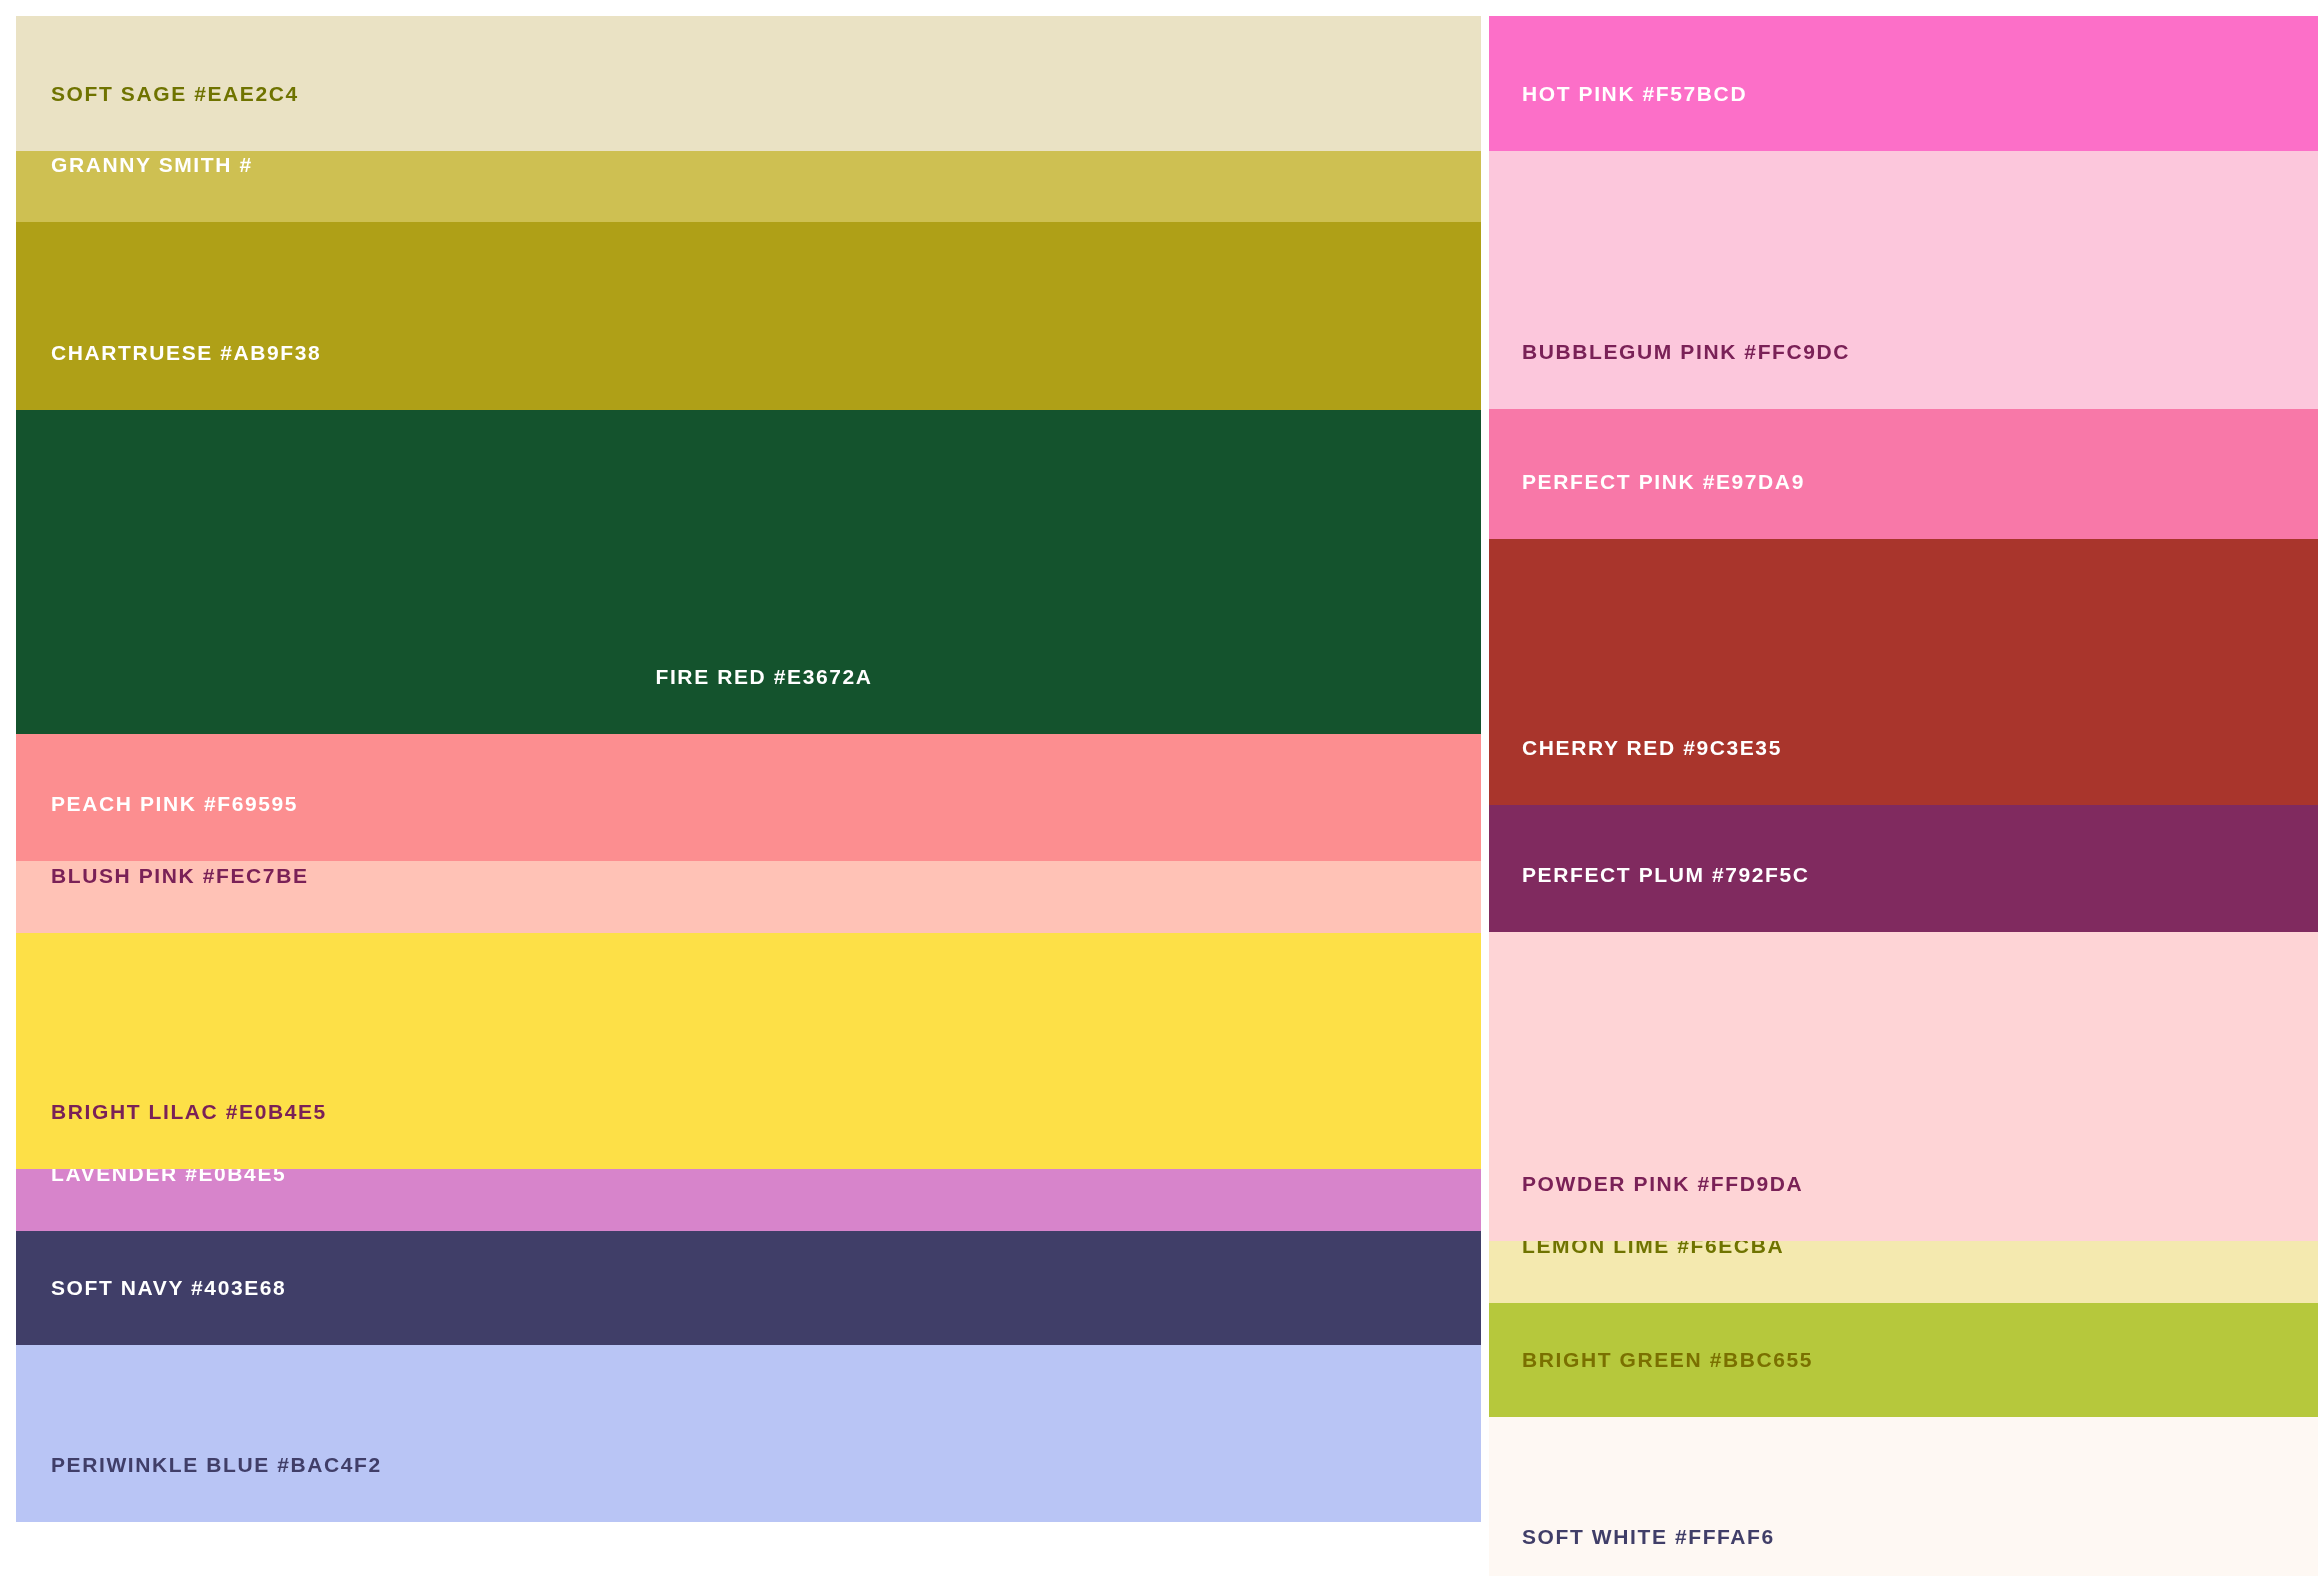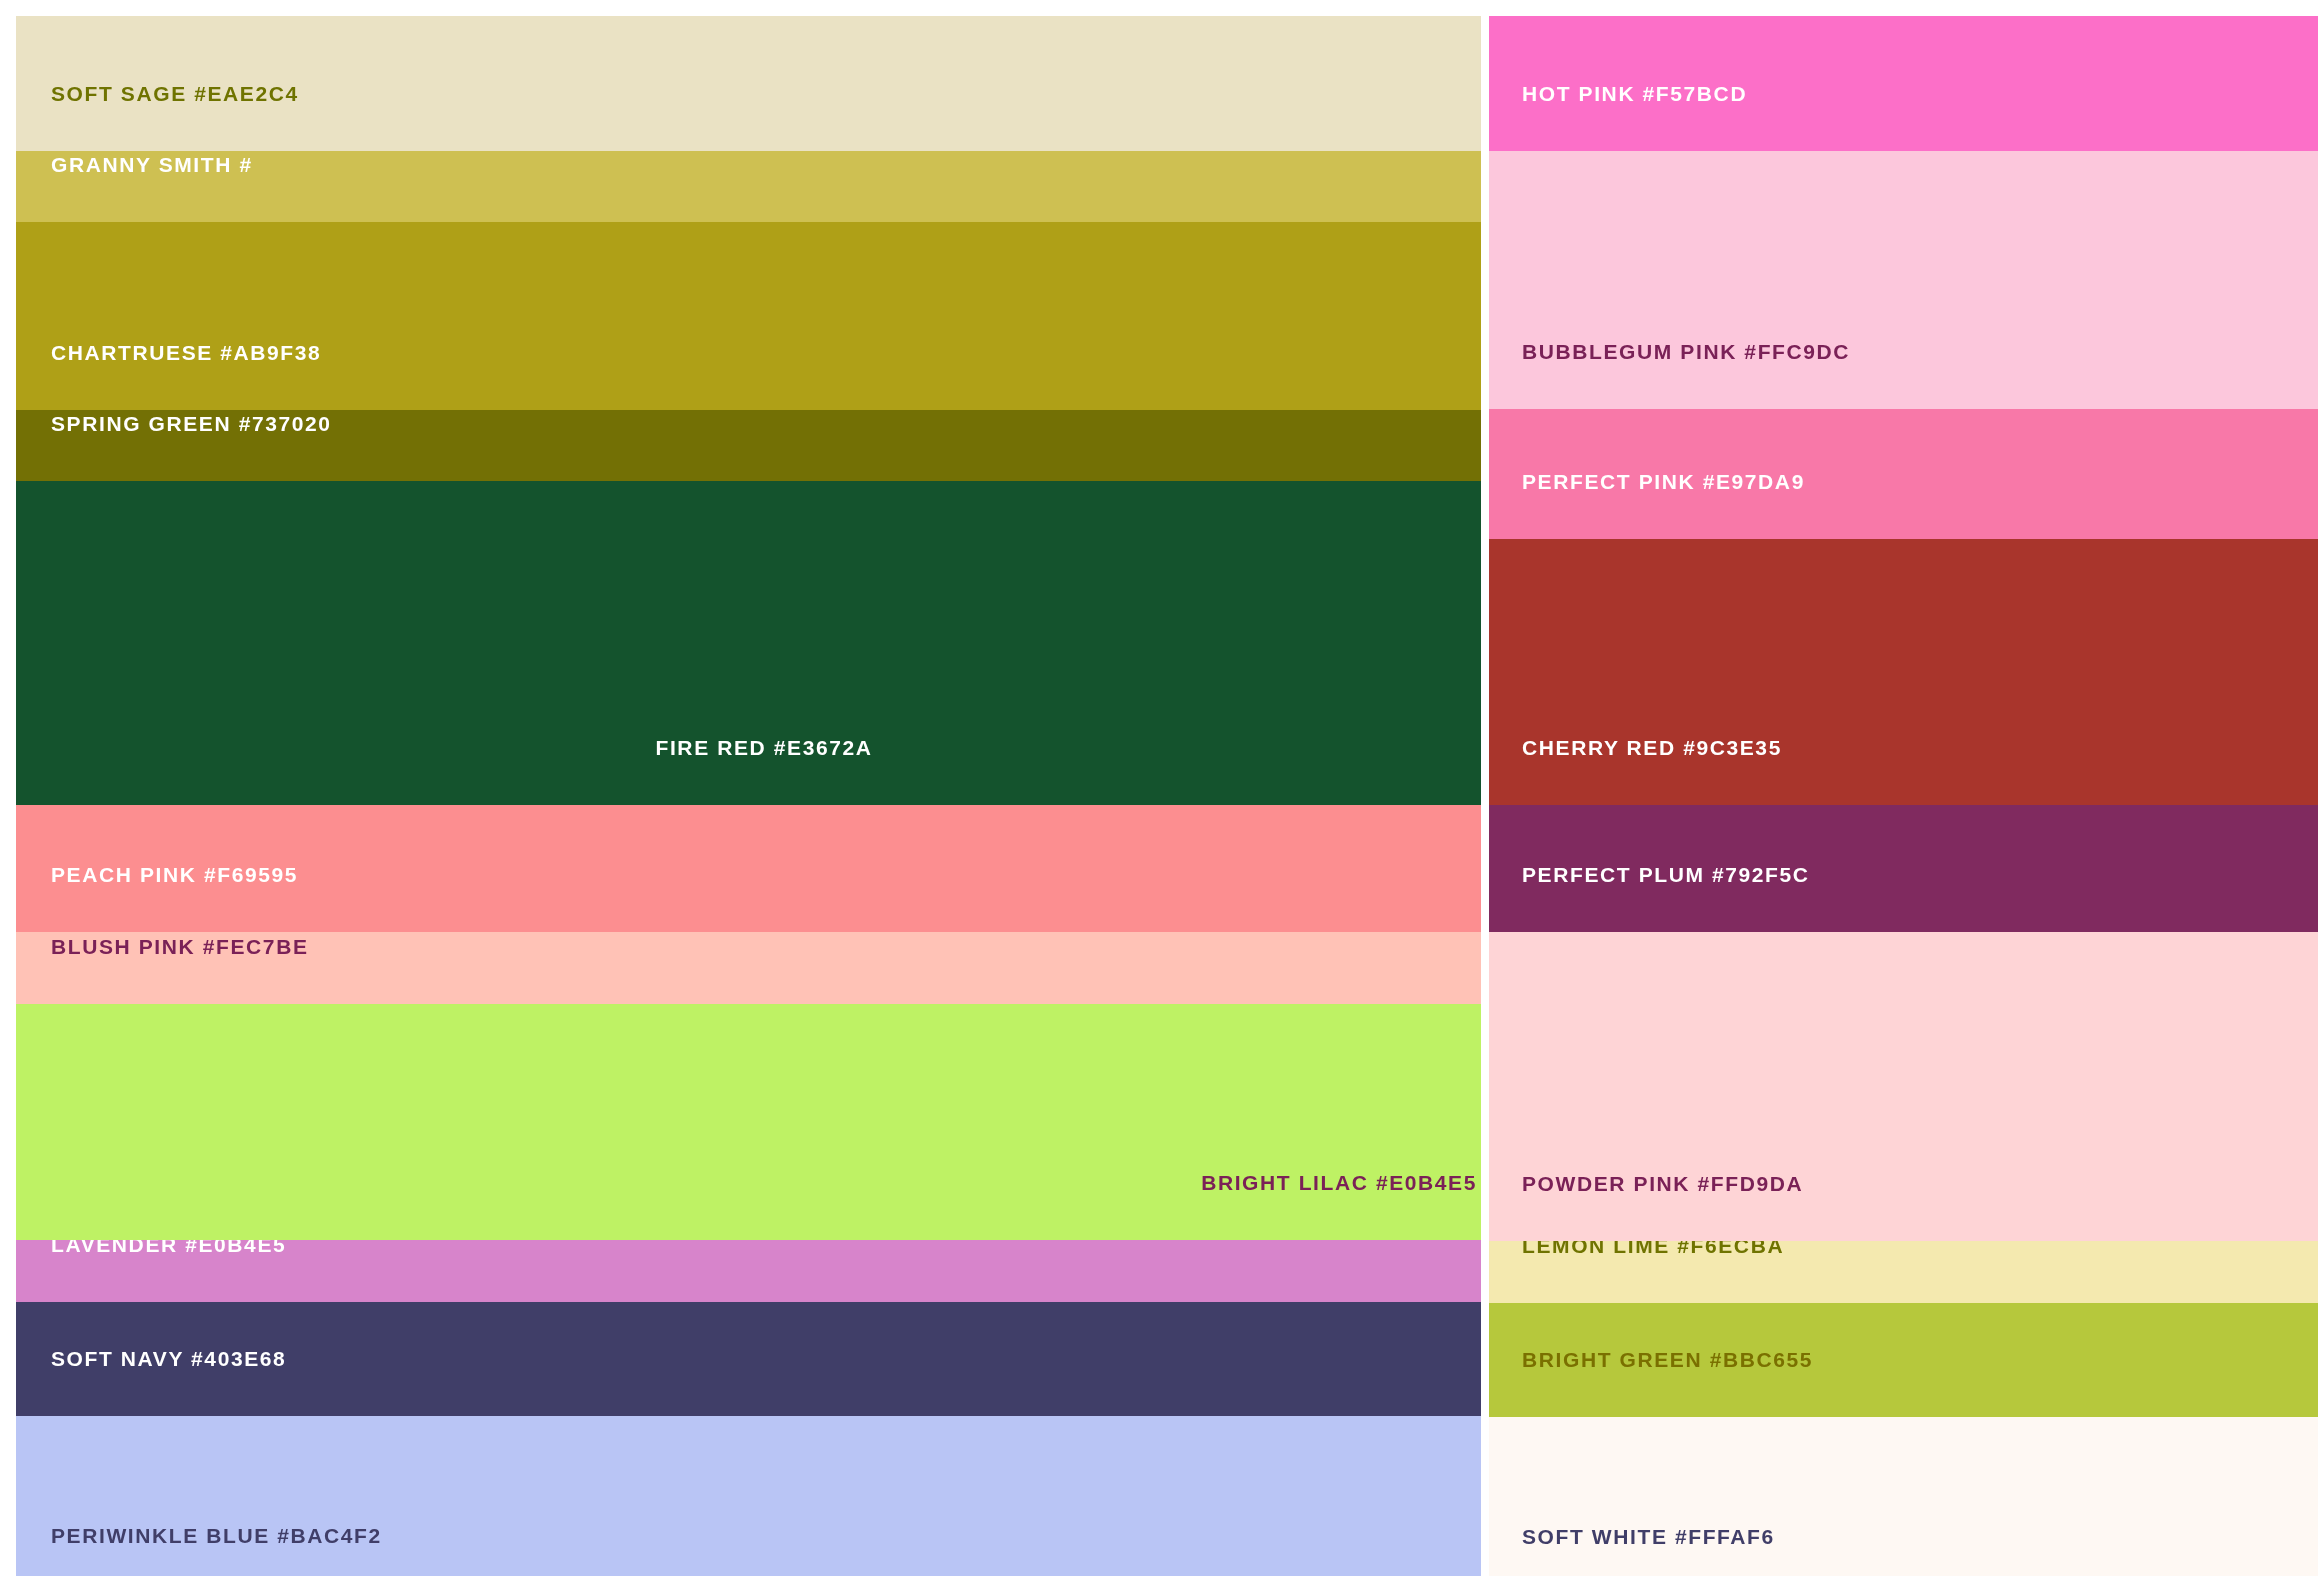--- a/index.html
+++ b/index.html
@@ -63,33 +63,30 @@
   <div class="palette-column" id="column-left" style="width: 1496px;">
       <div class="swatch" style="height: 135px; background-color: rgb(234, 226, 196);">
         <span class="swatch-label" style="color: rgb(111, 115, 0);">SOFT SAGE #EAE2C4</span>
       </div>
       <div class="swatch" style="height: 71px; background-color: rgb(206, 192, 82);">
         <span class="swatch-label" style="color: rgb(255, 255, 255);">GRANNY SMITH #</span>
       </div>
       <div class="swatch" style="height: 188px; background-color: rgb(175, 160, 23);">
         <span class="swatch-label" style="color: rgb(255, 255, 255);">CHARTRUESE #AB9F38</span>
       </div>
-      <div class="swatch" style="height: 71px; background-color: rgb(115, 112, 5);">
-        <span class="swatch-label" style="color: rgb(255, 255, 255);">SPRING GREEN #737020</span>
-      </div>
       <div class="swatch" style="height: 324px; background-color: #14532d; justify-content: center;">
         <span class="swatch-label" style="color: rgb(255, 255, 255);">FIRE RED #E3672A</span>
       </div>
       <div class="swatch" style="height: 127px; background-color: rgb(252, 142, 144);">
         <span class="swatch-label" style="color: rgb(255, 255, 255);">PEACH PINK #F69595</span>
       </div>
       <div class="swatch" style="height: 72px; background-color: rgb(255, 194, 182);">
         <span class="swatch-label" style="color: rgb(122, 33, 87);">BLUSH PINK #FEC7BE</span>
       </div>
-      <div class="swatch" style="height: 236px; background-color: #bef264; justify-content: flex-end;">
+      <div class="swatch" style="height: 236px; background-color: #fde047;">
         <span class="swatch-label" style="color: rgb(122, 33, 87);">BRIGHT LILAC #E0B4E5</span>
       </div>
       <div class="swatch" style="height: 62px; background-color: rgb(215, 132, 203);">
         <span class="swatch-label" style="color: rgb(255, 255, 255);">LAVENDER #E0B4E5</span>
       </div>
       <div class="swatch" style="height: 114px; background-color: rgb(64, 62, 104);">
         <span class="swatch-label" style="color: rgb(255, 255, 255);">SOFT NAVY #403E68</span>
       </div>
       <div class="swatch" style="height: 177px; background-color: rgb(185, 197, 245);">
         <span class="swatch-label" style="color: rgb(64, 62, 104);">PERIWINKLE BLUE #BAC4F2</span>

